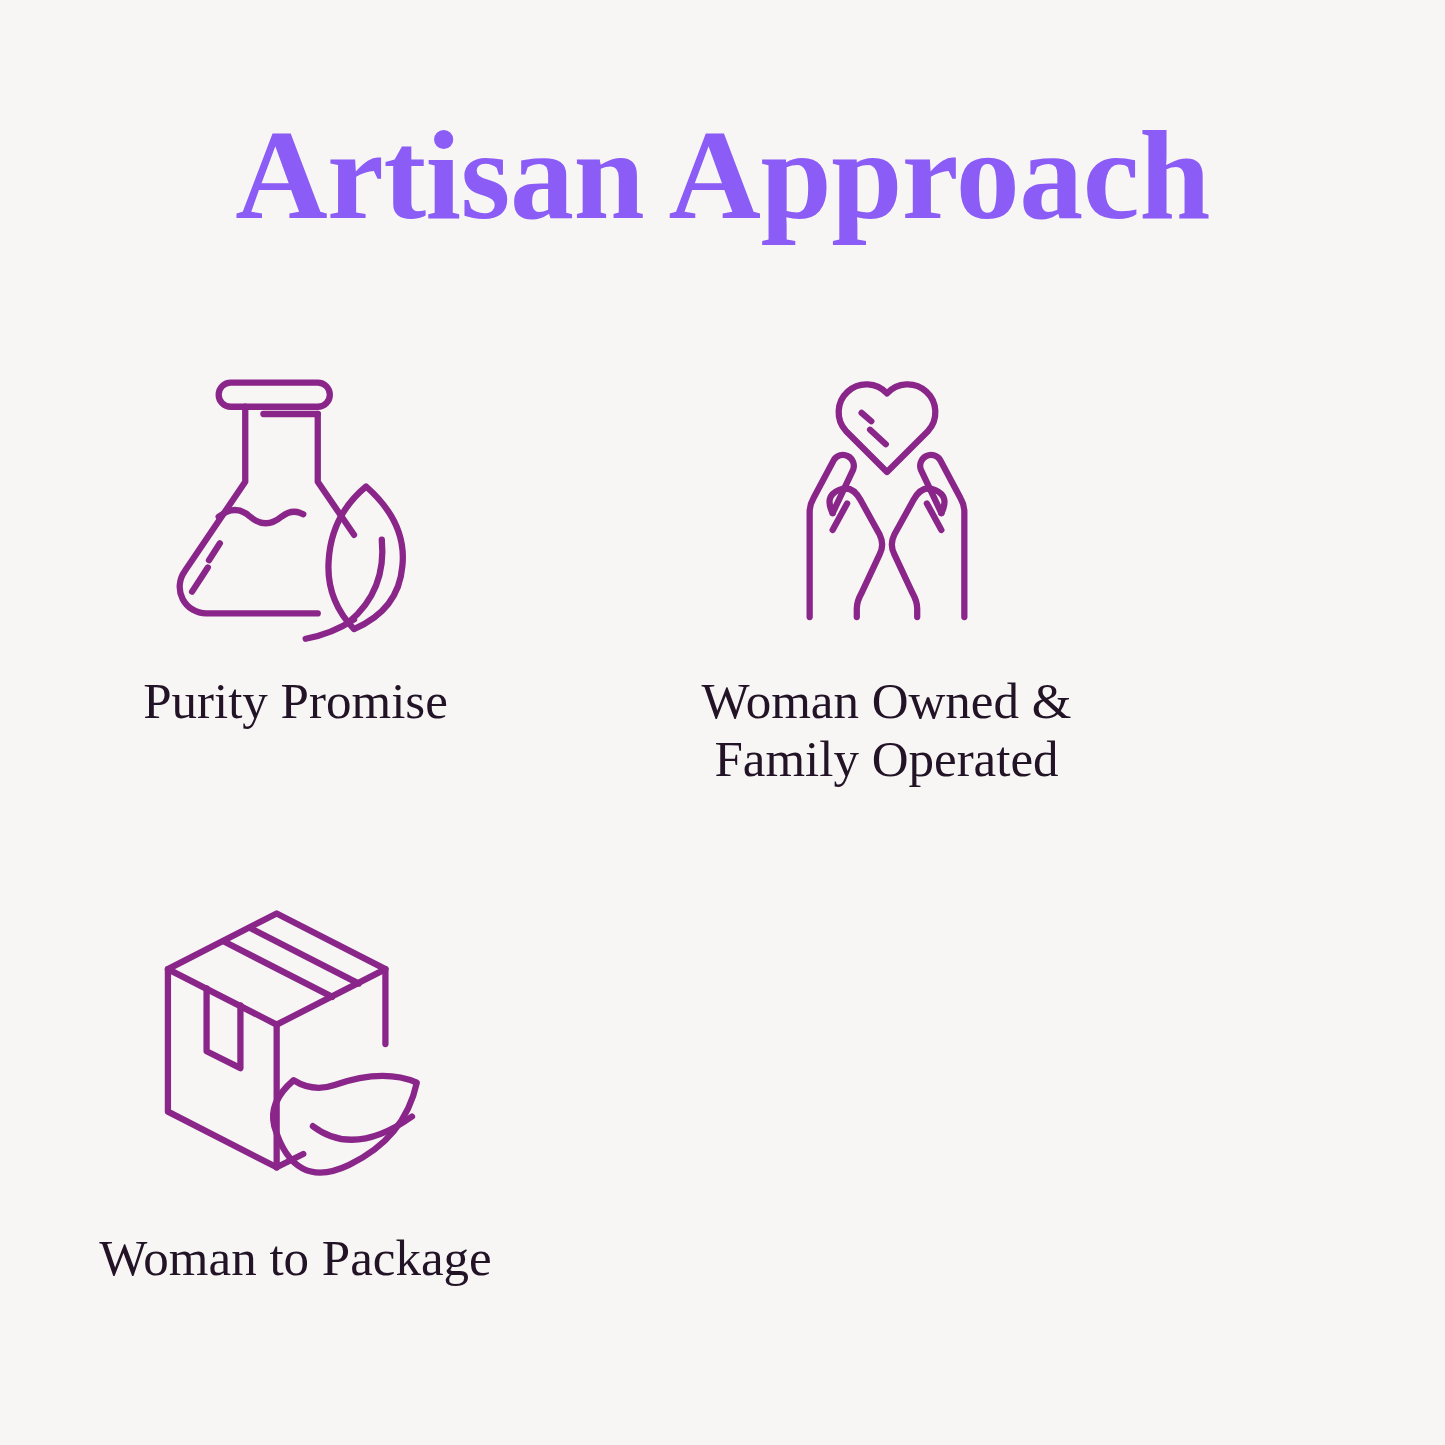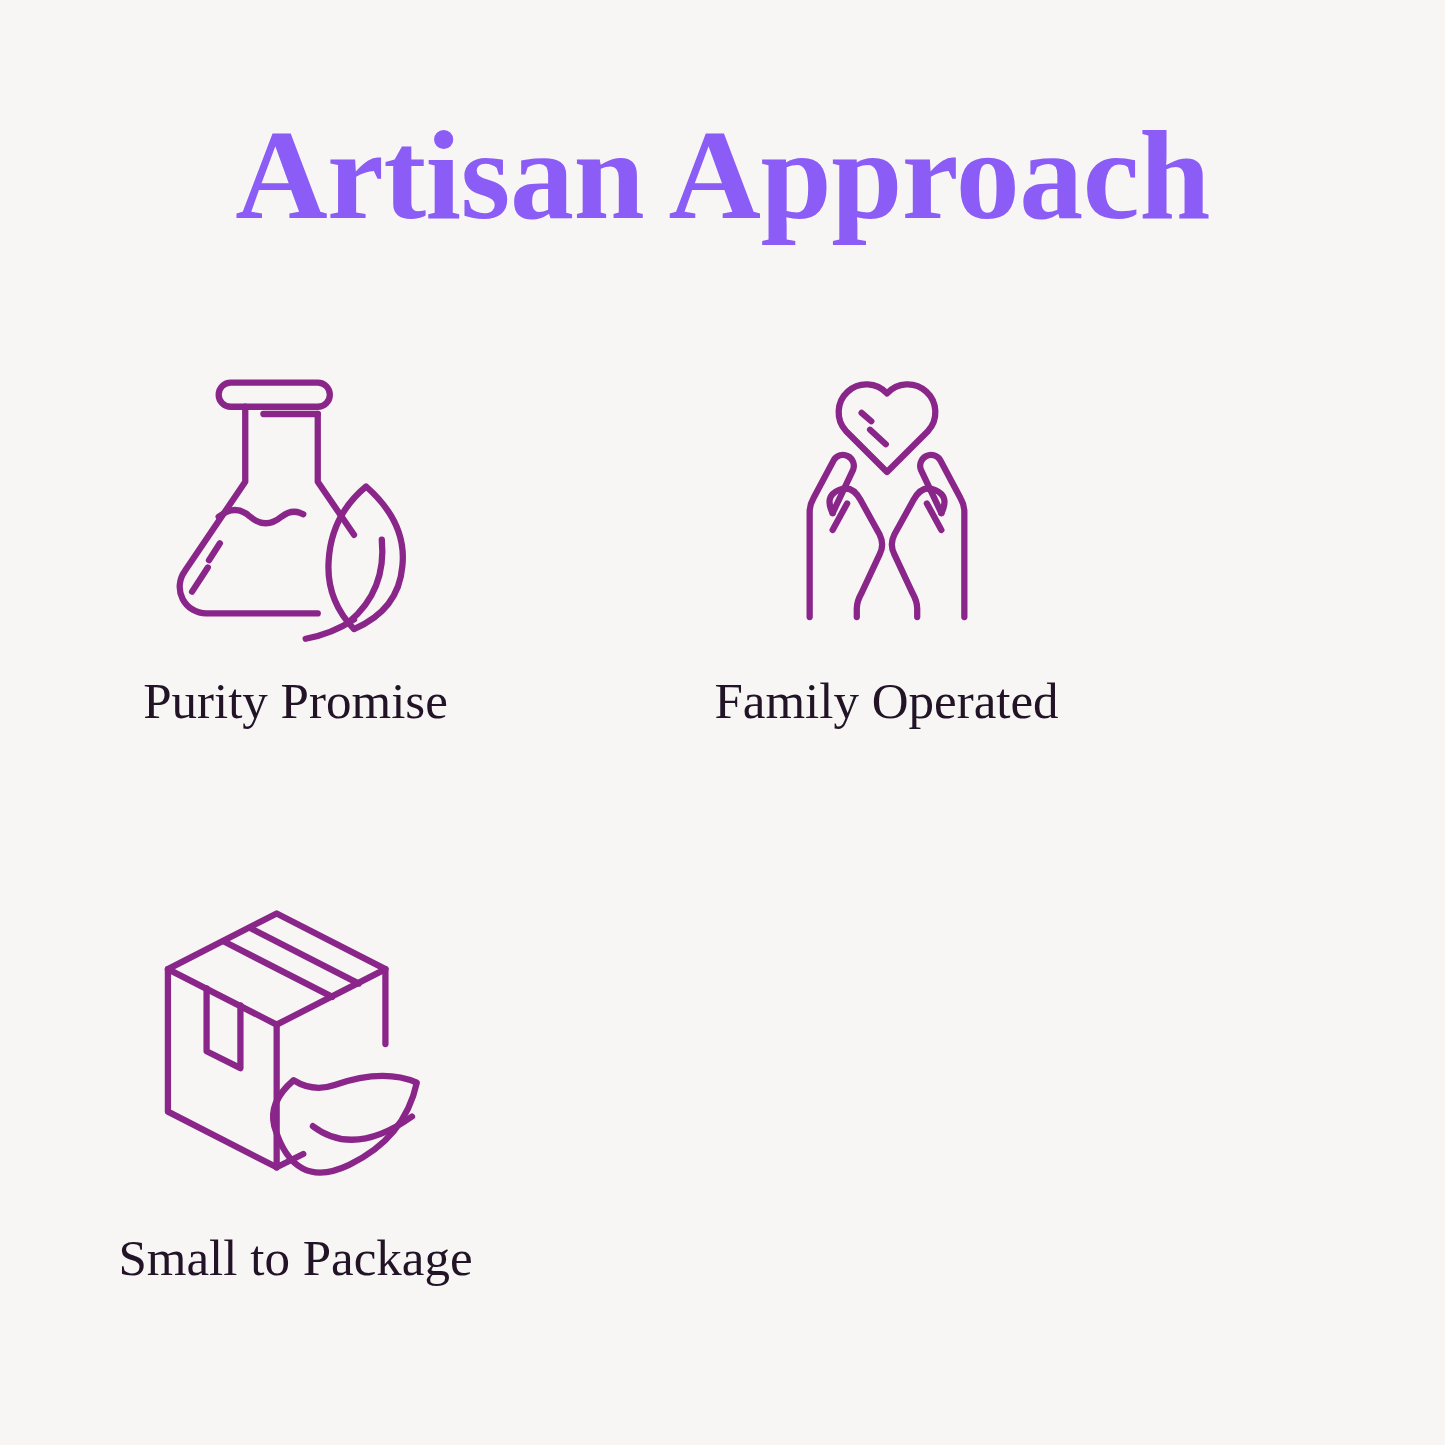--- a/index.html
+++ b/index.html
@@ -156,20 +156,21 @@
           <path class="icon-stroke" d="M75 130 q-7 -14 5 -19 q11 -5 18 8 l16 29 q4 8 0 16 L99 196 q-4 7 -4 13 v7"></path>
 
           <path class="icon-stroke" d="M87 122 l-12 22"></path>
 
           <path class="icon-stroke" d="M184 216 V129 q0 -6 -3 -11 L164 86 a9 9 0 0 0 -16 8 l17 36"></path>
           <path class="icon-stroke" d="M165 130 q7 -14 -5 -19 q-11 -5 -18 8 l-16 29 q-4 8 0 16 l15 32 q4 7 4 13 v7"></path>
           <path class="icon-stroke" d="M153 122 l12 22"></path>
         </svg>
       </div>
       <div class="feature-label">
+        <span class="line">Woman Owned &amp;</span>
         <span class="line">Family Operated</span>
       </div>
     </div>
 
 
     <div class="feature r2">
       <div class="icon-box">
         <svg viewBox="0 0 240 240" xmlns="http://www.w3.org/2000/svg" aria-hidden="true">
 
           <path class="icon-stroke" d="M14 58 V176 L104 222"></path>
@@ -186,18 +187,18 @@
           <path class="icon-stroke" d="M82 24 L172 70"></path>
 
           <path class="icon-stroke" d="M46 74 V126 L74 140 V88"></path>
 
           <path class="icon-stroke" d="M118 150 q16 10 34 4 q40 -14 68 -2 q-10 46 -56 68 q-46 22 -62 -32 q-5 -20 16 -38 z"></path>
 
           <path class="icon-stroke" d="M134 188 q34 26 82 -8"></path>
         </svg>
       </div>
       <div class="feature-label">
-        <span class="line">Small to Package</span>
+        <span class="line">Woman to Package</span>
       </div>
     </div>
 
   </div>
 </div>
 
 </body></html>

